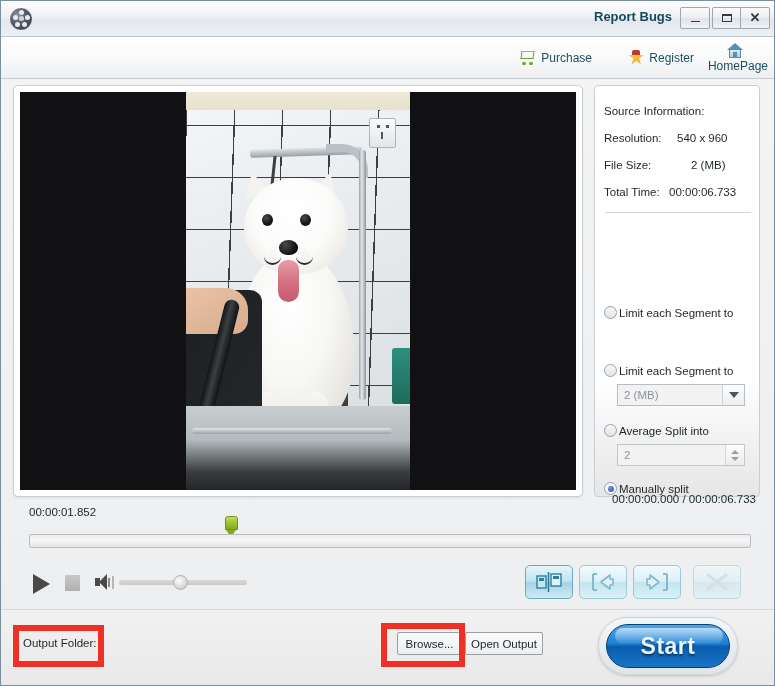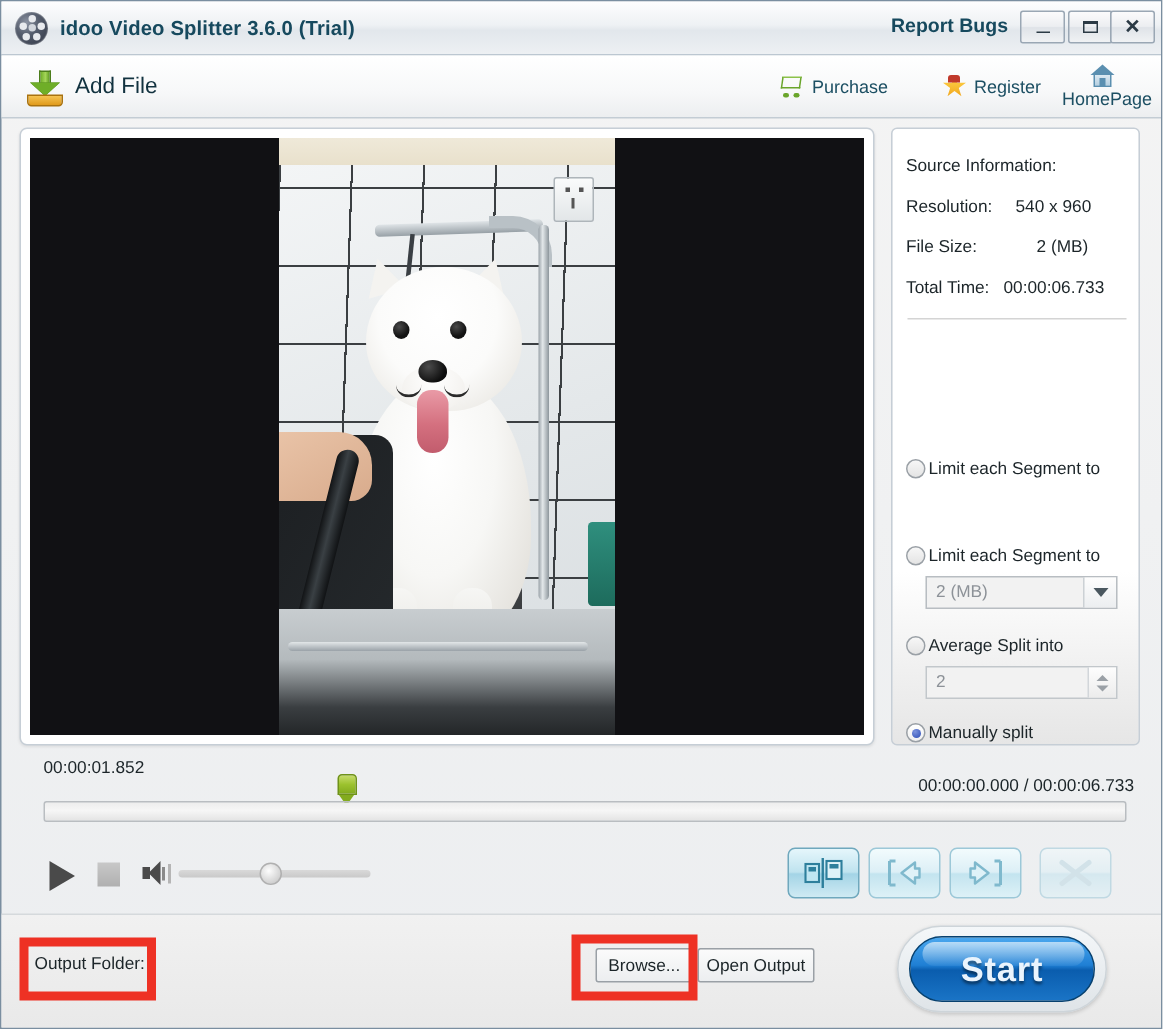--- a/index.html
+++ b/index.html
@@ -313,21 +313,21 @@
   #spin .spinbox{
     width:19px;height:20px;background:linear-gradient(180deg,#fdfdfd,#ececec);
     border-left:1px solid #d2d6da;display:flex;flex-direction:column;
     align-items:center;justify-content:center;gap:3px;
   }
   .spin-up{width:0;height:0;border-left:4px solid transparent;border-right:4px solid transparent;border-bottom:4px solid #9aa0a6;}
   .spin-dn{width:0;height:0;border-left:4px solid transparent;border-right:4px solid transparent;border-top:4px solid #9aa0a6;}
 
   
   #time-left{ position:absolute;left:28px;top:505px;font-size:11.5px;color:#1c2529; }
-  #time-right{ position:absolute;right:18px;top:517px;font-size:11.5px;color:#1c2529; }
+  #time-right{ position:absolute;right:18px;top:492px;font-size:11.5px;color:#1c2529; }
   #marker{
     position:absolute;left:224px;top:515px;width:13px;height:20px;cursor:pointer;
   }
   #marker .pin{
     width:13px;height:14px;
     background:linear-gradient(180deg,#c6dc6b 0%, #9cc22e 50%, #83ab1e 100%);
     border:1px solid #6f921a;border-radius:3px 3px 0 0;
   }
   #marker .tip{
     width:0;height:0;margin-left:1px;
@@ -436,42 +436,33 @@
 
   <div id="titlebar">
     <div id="app-icon">
       <span class="hole h1"></span>
         <span class="hole h2"></span>
         <span class="hole h3"></span>
       <span class="hole h4"></span>
         <span class="hole h5"></span>
         <span class="hole hc"></span>
     </div>
-    <div id="app-title">idoo Video Splitter 3.6.0 (Trial)</div>
     <div id="report-bugs">Report Bugs</div>
     <div class="winbtn" id="btn-min">
       <span class="glyph"></span>
     </div>
     <div class="winbtn" id="btn-max">
       <span class="glyph"></span>
     </div>
     <div class="winbtn" id="btn-close">
       <span class="glyph">✕</span>
     </div>
   </div>
 
   <div id="toolbar">
-    <div id="addfile-btn">
-      <span class="dl-icon">
-        <span class="stem"></span>
-          <span class="head"></span>
-          <span class="tray"></span>
-      </span>
-      <span id="addfile-label">Add File</span>
-    </div>
 
     <div class="tool-link" id="purchase-link">
       <span class="cart-icon">
         <span class="body"></span>
           <span class="w1"></span>
           <span class="w2"></span>
       </span>
       <span class="lbl">Purchase</span>
     </div>
     <div class="tool-link" id="register-link">

